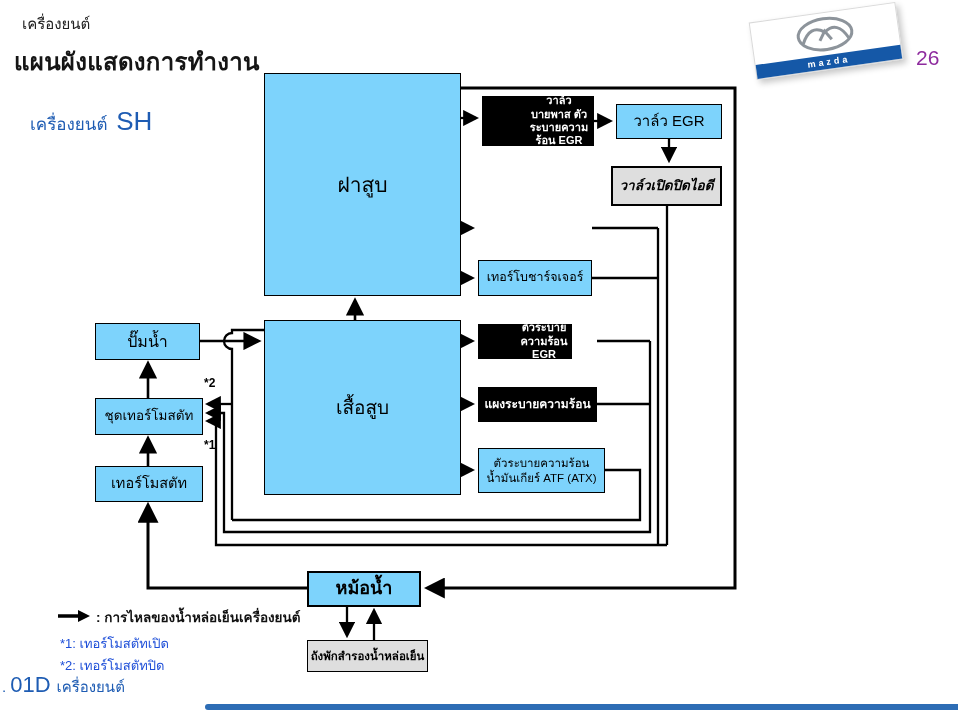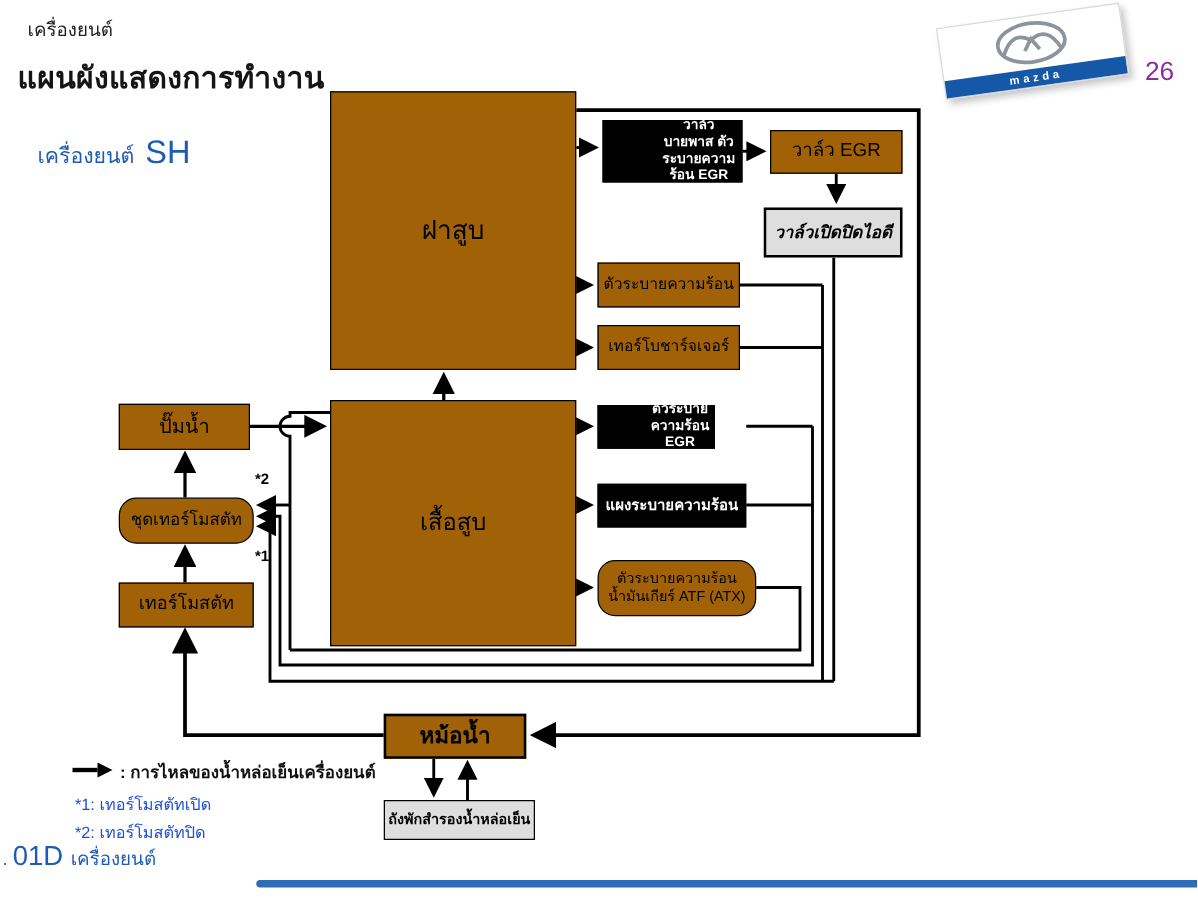--- a/index.html
+++ b/index.html
@@ -12,21 +12,21 @@
   .subtitle .eng{font-size:26px;margin-left:4px;}
   .pagenum{left:916px;top:46px;font-size:21px;color:#8e2b9e;}
   
   .logo-card{left:752px;top:12px;width:146px;height:56px;background:#fff;border:1px solid #d9d9d9;
              transform:rotate(-8deg);box-shadow:3px 4px 6px rgba(0,0,0,.22);
              display:flex;flex-direction:column;align-items:center;justify-content:flex-end;}
   .logo-emblem{flex:1;display:flex;align-items:center;justify-content:center;width:100%;}
   .logo-strip{width:100%;height:14px;background:#1558a7;display:flex;align-items:center;justify-content:center;}
   .logo-word{color:#fff;font-size:9px;font-weight:bold;letter-spacing:3px;text-transform:lowercase;}
   
-  .dbox{position:absolute;border:1.5px solid #000;background:#a16207;display:flex;align-items:center;
+  .dbox{position:absolute;border:1.5px solid #000;background:#7dd3fc;display:flex;align-items:center;
         justify-content:center;text-align:center;line-height:1.22;padding:1px 2px;box-sizing:border-box;color:#000;}
   .blackbox{background:#000;color:#fff;font-weight:bold;}
   .graybox{background:#dedede;font-weight:bold;}
   .thick{border-width:2px;}
   .marker-note{position:absolute;font-size:12px;font-weight:bold;color:#000;}
   .legend-label{left:96px;top:606px;font-size:13.5px;font-weight:600;color:#111;}
   .legend-note{font-size:13px;color:#1d4ed8;}
   .footer-text{left:2px;top:672px;color:#1e5cb3;font-size:15px;}
   .footer-text .code{font-size:22px;margin:0 6px 0 4px;}
   .footer-bar{left:205px;top:704px;width:753px;height:6px;background:#2d6db5;border-radius:3px 0 0 3px;}
@@ -104,33 +104,32 @@
 
       <path d="M264,330 H232 V333 A8 8 0 0 0 232,349 V520"></path>
       <path d="M232,404 H208" marker-end="url(#arr)"></path>
 
       <path d="M347,607 V635" marker-end="url(#arr)"></path>
       <path d="M374,640 V611" marker-end="url(#arr)"></path>
     </g>
   </svg>
 
   <div class="dbox" style="left:264px;top:73px;width:197px;height:223px;font-size:21px;">ฝาสูบ</div>
-  <div class="dbox" style="left:264px;top:320px;width:197px;height:197px;font-size:19px;">เสื้อสูบ</div>
+  <div class="dbox" style="left:264px;top:320px;width:197px;height:175px;font-size:19px;">เสื้อสูบ</div>
 
   <div class="dbox blackbox" style="left:482px;top:96px;width:112px;height:50px;font-size:11px;padding-left:44px;">วาล์วบายพาส ตัวระบายความร้อน EGR</div>
   <div class="dbox" style="left:616px;top:104px;width:106px;height:35px;font-size:15px;">วาล์ว EGR</div>
   <div class="dbox graybox thick" style="left:611px;top:166px;width:111px;height:40px;font-size:13.5px;font-style:italic;">วาล์วเปิดปิดไอดี</div>
-  <div class="dbox" style="left:478px;top:210px;width:114px;height:36px;font-size:12.5px;">ตัวระบายความร้อน</div>
   <div class="dbox" style="left:478px;top:260px;width:114px;height:36px;font-size:12.5px;">เทอร์โบชาร์จเจอร์</div>
   <div class="dbox blackbox" style="left:478px;top:324px;width:94px;height:35px;font-size:11px;padding-left:40px;">ตัวระบายความร้อน EGR</div>
   <div class="dbox blackbox" style="left:478px;top:387px;width:119px;height:35px;font-size:12px;">แผงระบายความร้อน</div>
-  <div class="dbox" style="left:478px;top:448px;width:127px;height:45px;font-size:11.5px;border-radius:14px;">ตัวระบายความร้อน น้ำมันเกียร์ ATF (ATX)</div>
+  <div class="dbox" style="left:478px;top:448px;width:127px;height:45px;font-size:11.5px;">ตัวระบายความร้อน น้ำมันเกียร์ ATF (ATX)</div>
 
   <div class="dbox" style="left:95px;top:323px;width:105px;height:37px;font-size:16px;">ปั๊มน้ำ</div>
-  <div class="dbox" style="left:95px;top:398px;width:108px;height:37px;font-size:13.5px;border-radius:14px;">ชุดเทอร์โมสตัท</div>
+  <div class="dbox" style="left:95px;top:398px;width:108px;height:37px;font-size:13.5px;">ชุดเทอร์โมสตัท</div>
   <div class="dbox" style="left:95px;top:466px;width:108px;height:36px;font-size:14.5px;">เทอร์โมสตัท</div>
 
   <div class="dbox thick" style="left:307px;top:571px;width:114px;height:36px;font-size:18px;font-weight:bold;">หม้อน้ำ</div>
   <div class="dbox graybox" style="left:307px;top:640px;width:121px;height:32px;font-size:11.5px;">ถังพักสำรองน้ำหล่อเย็น</div>
 
   <div class="marker-note" style="left:204px;top:376px;">*2</div>
   <div class="marker-note" style="left:204px;top:438px;">*1</div>
 
   <div class="abs" style="left:56px;top:608px;">
     <svg width="36" height="16" viewBox="0 0 36 16">

